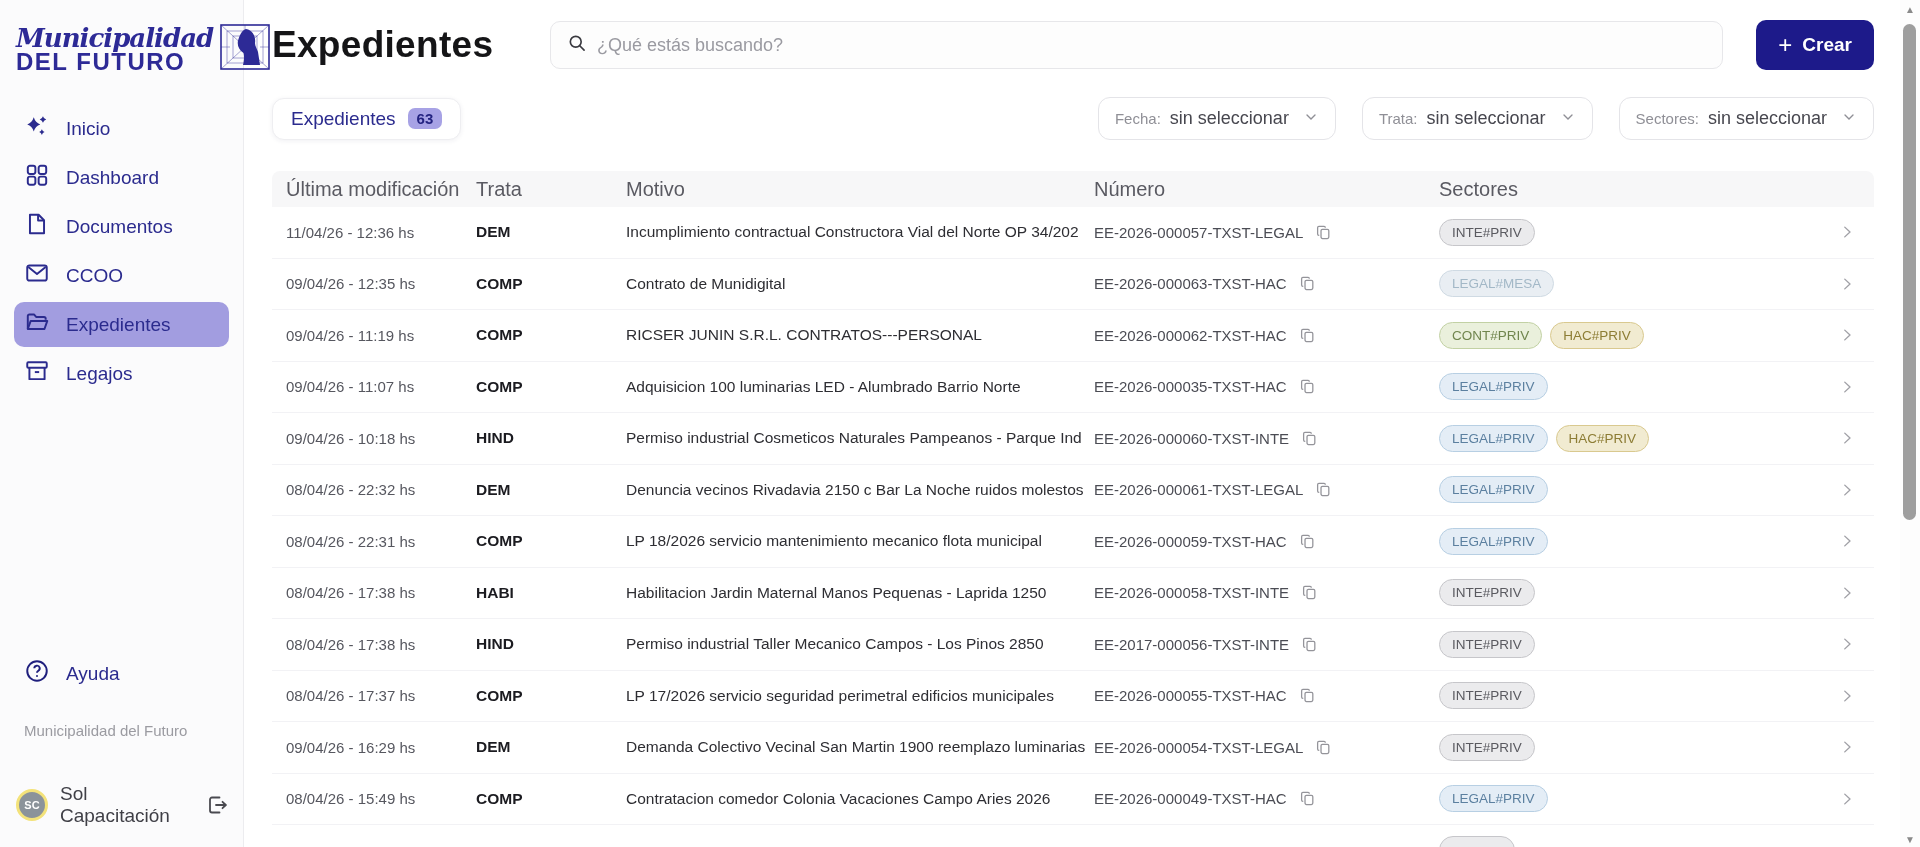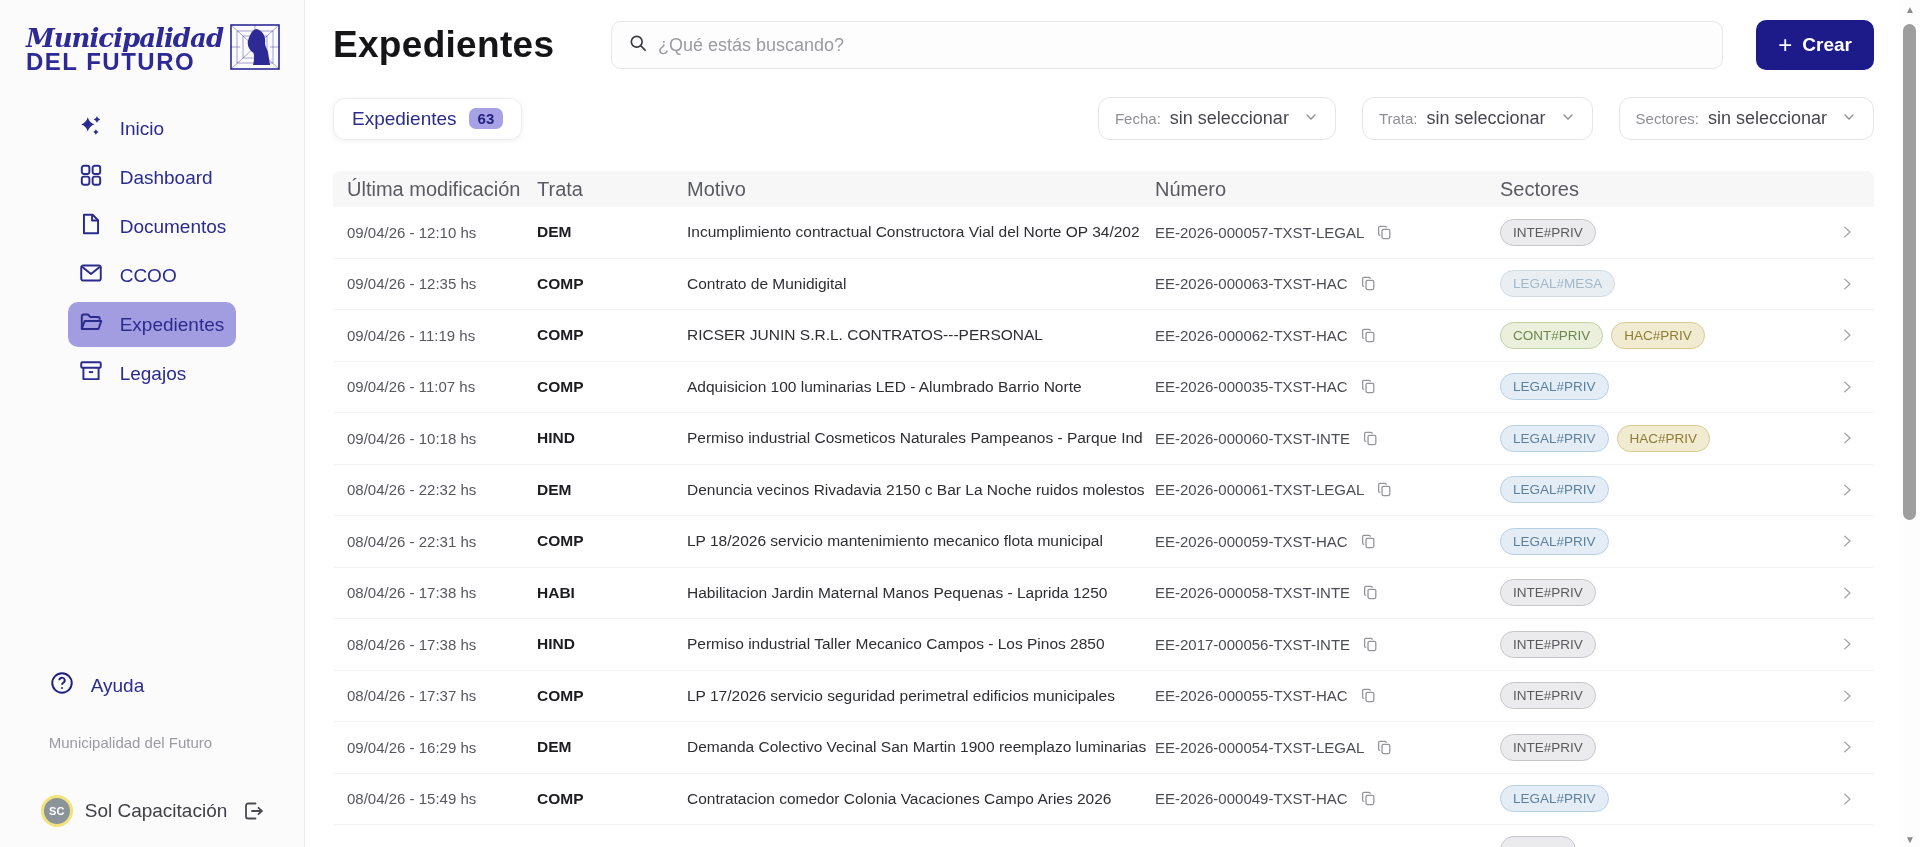--- a/index.html
+++ b/index.html
@@ -1,21 +1,21 @@
 <!DOCTYPE html>
 <html><head>
 <meta charset="utf-8">
 <style>
   * { box-sizing: border-box; margin: 0; padding: 0; }
   html,body { width:1920px; height:847px; }
   body { font-family: "Liberation Sans", sans-serif; background:#ffffff; }
   .screen { position:relative; width:1920px; height:847px; overflow:hidden; display:flex; background:#fff; }
 
   
-  .sidebar { width:305px; flex-shrink:0; background:#fbfbfc; border-right:1px solid #ececef; display:flex; flex-direction:column;align-items:center; }
+  .sidebar { width:244px; flex-shrink:0; background:#fbfbfc; border-right:1px solid #ececef; display:flex; flex-direction:column; }
   .logo-row { margin:24px 14px 0 16px; display:flex; align-items:flex-end; gap:7px; }
   .logo-text { display:flex; flex-direction:column; }
   .logo-script { font-family:"DejaVu Serif", serif; font-style:italic; font-weight:bold; color:#2d2a96; font-size:26px; line-height:0.85; letter-spacing:-1px; }
   .logo-caps { font-size:24px; font-weight:bold; color:#2d2a96; letter-spacing:1.5px; line-height:1.05; }
   .nav { margin-top:30px; display:flex; flex-direction:column; }
   .nav-item { display:flex; align-items:center; gap:16px; margin:2px 14px; padding:7px 10px; border-radius:10px; color:#2b2b8e; font-size:19px; cursor:pointer; }
   .nav-item.active { background:#a29de0; }
   .nav-item svg { flex-shrink:0; }
   .side-bottom { margin-top:auto; }
   .help-row { display:flex; align-items:center; gap:16px; margin:0 14px 26px; padding:7px 10px; color:#2b2b8e; font-size:19px; }
@@ -246,21 +246,21 @@
       <div class="thead">
         <div>Última modificación</div>
         <div>Trata</div>
         <div>Motivo</div>
         <div>Número</div>
         <div>Sectores</div>
         <div></div>
       </div>
       <div>
   <div class="trow">
-    <div class="cell-date">09/04/26 - 12:10 hs</div>
+    <div class="cell-date">11/04/26 - 12:36 hs</div>
     <div class="cell-trata">DEM</div>
     <div class="cell-motivo">Incumplimiento contractual Constructora Vial del Norte OP 34/202</div>
     <div class="cell-numero">
       <span class="numero-text">EE-2026-000057-TXST-LEGAL</span>
       <span class="copy-btn">
         <svg width="17" height="17" viewBox="0 0 24 24" fill="none" stroke="#94949a" stroke-width="1.8" stroke-linejoin="round">
           <rect x="8.5" y="7.5" width="11" height="13" rx="2"></rect>
           <path d="M6 16 H5.5 A1.8 1.8 0 0 1 3.7 14.2 V5.3 A1.8 1.8 0 0 1 5.5 3.5 H12.8 A1.8 1.8 0 0 1 14.6 5.3"></path>
         </svg>
       </span>

